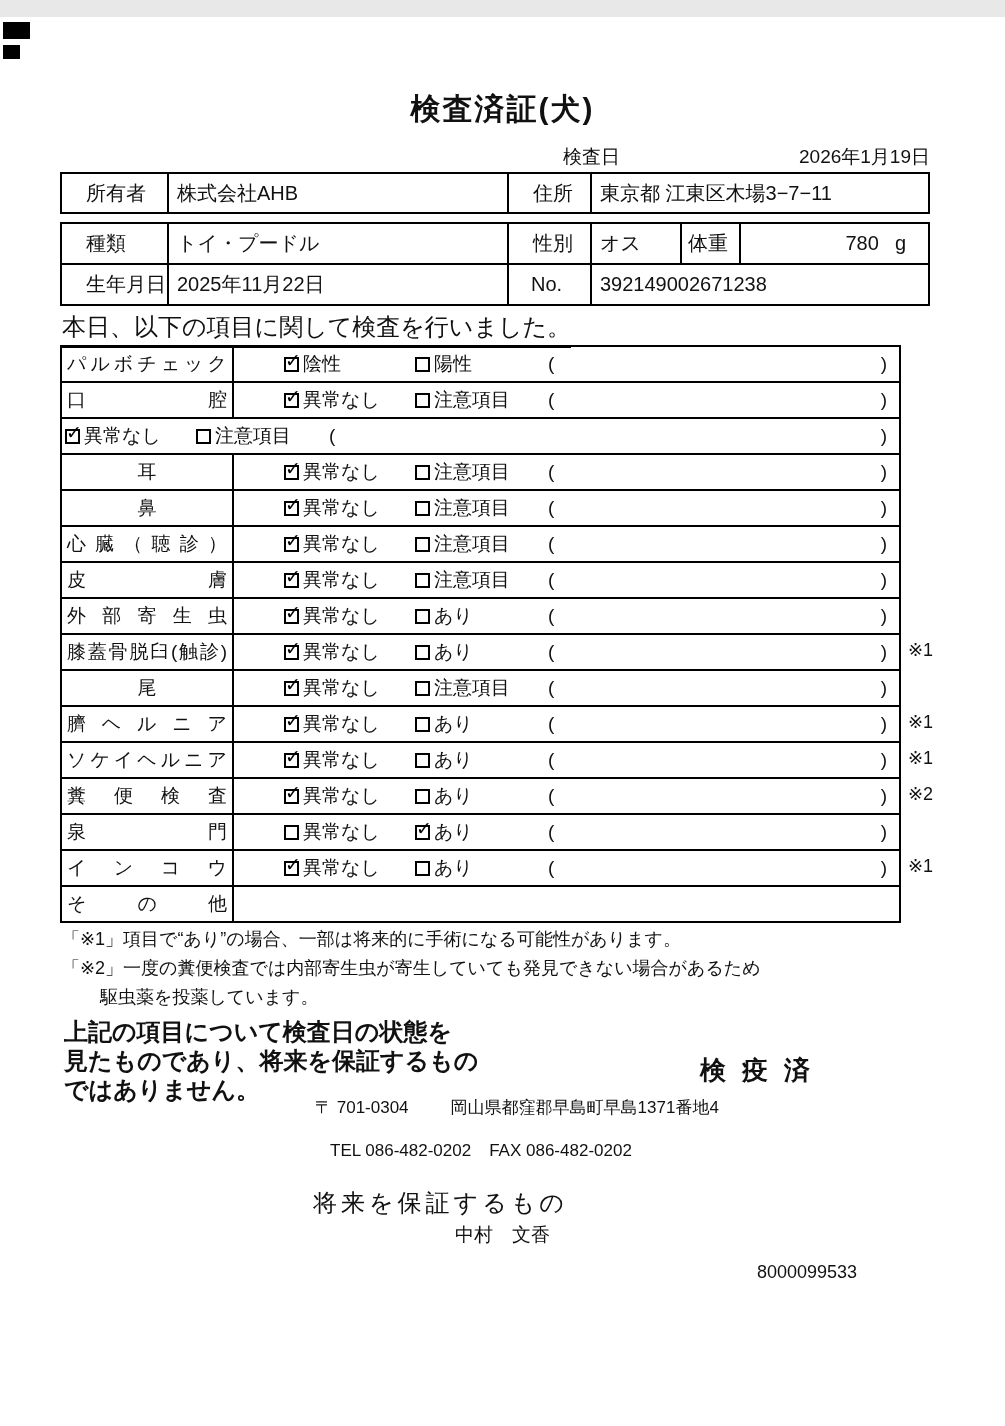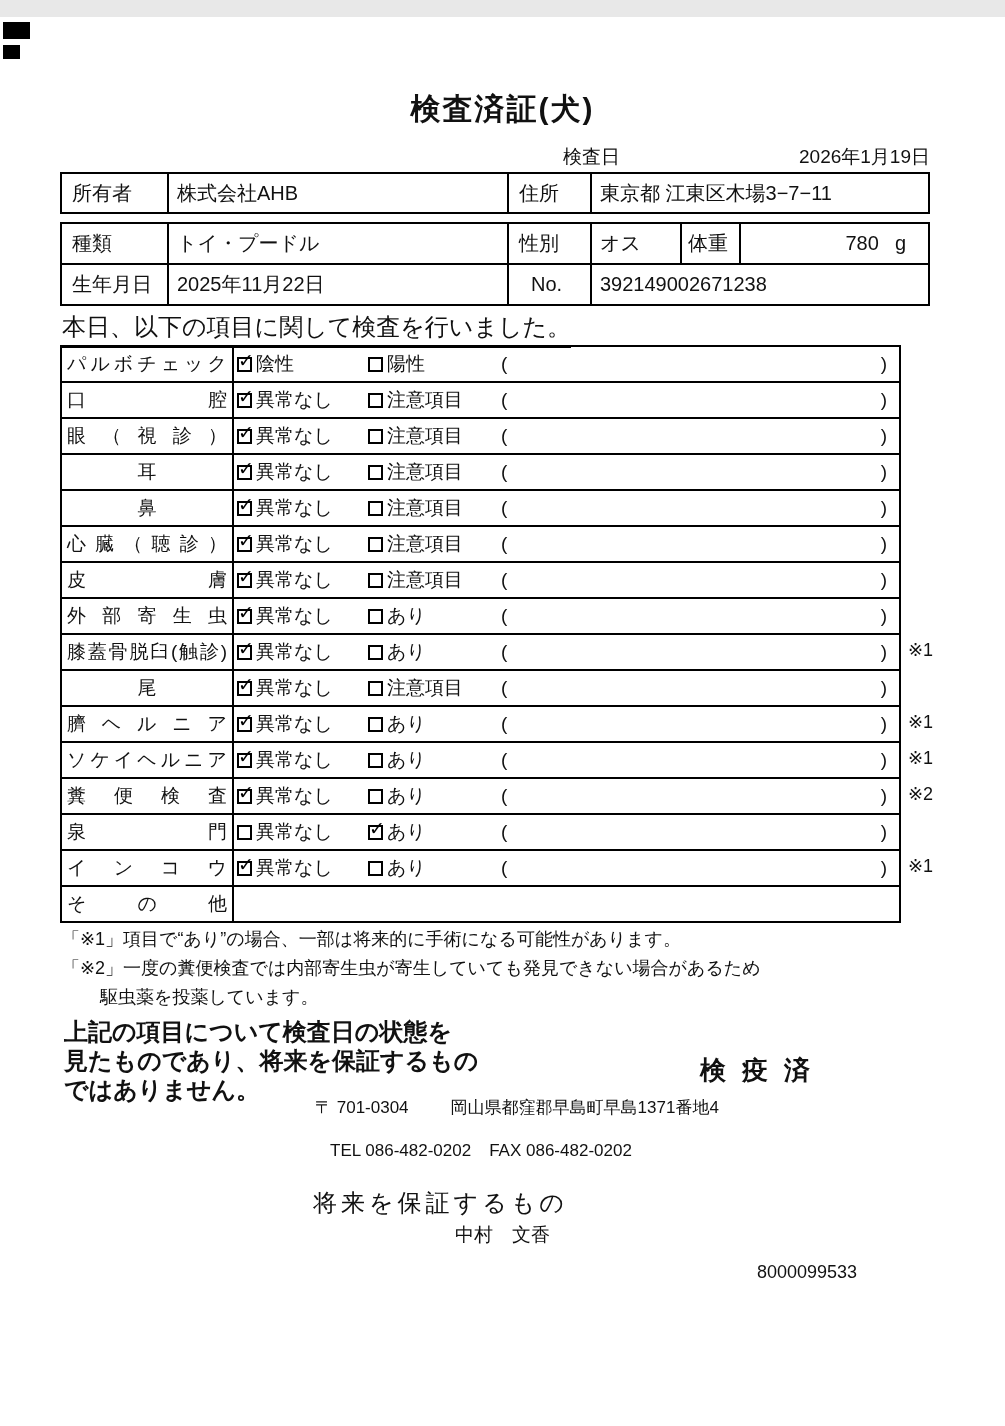--- a/index.html
+++ b/index.html
@@ -27,42 +27,42 @@
   
   .info-table{
     position:absolute;left:60px;width:870px;
     border:2px solid #000;box-sizing:border-box;
   }
   .itrow{display:flex;height:38px;}
   .itrow + .itrow{border-top:2px solid #000;}
   .pet .itrow{height:39px;}
   .icell{
     box-sizing:border-box;display:flex;align-items:center;
-    font-size:20px;padding-left:10px;flex:0 0 auto;overflow:hidden;white-space:nowrap;
+    font-size:20px;padding-left:24px;flex:0 0 auto;overflow:hidden;white-space:nowrap;
   }
   .icell + .icell{border-left:2px solid #000;}
   .icell.grow{flex:1 1 auto;}
   .w105{width:105px;} .w340{width:340px;} .w83{width:83px;} .w90{width:90px;} .w59{width:59px;padding-left:6px;}
   .icell.val{padding-left:8px;}
   .icell.weight{justify-content:flex-end;padding-right:22px;gap:16px;}
 
   
   .intro{
     position:absolute;top:294px;left:62px;font-size:24px;
     border-bottom:2px solid #000;padding-bottom:3px;
   }
 
   
   .exam-table{
     position:absolute;left:60px;top:328px;width:841px;
     border:2px solid #000;box-sizing:border-box;
   }
   .trow{
     display:flex;height:36px;border-bottom:2px solid #000;
-    position:relative;box-sizing:border-box;
+    position:relative;box-sizing:border-box;gap:47px;
   }
   .trow:last-child{border-bottom:none;height:34px;}
   .cell.item{
     width:172px;flex:0 0 auto;border-right:2px solid #000;box-sizing:border-box;
     padding:0 5px;font-size:19px;line-height:33px;
     text-align:justify;text-align-last:justify;text-justify:inter-character;
     overflow:hidden;white-space:nowrap;
   }
   .cell.item.c{text-align:center;text-align-last:center;}
   .cell.content{
@@ -176,21 +176,20 @@
             <span class="cb"></span>
             <span class="olabel">注意項目</span>
           </span>
         <span class="paren popen">(</span>
         <span class="paren pclose">)</span>
       </div>
       <span class="rownote"></span>
     </div>
 
     <div class="trow">
-      <div class="cell item">眼（視診）</div>
       <div class="cell content">
         <span class="opt">
             <span class="cb checked"></span>
             <span class="olabel">異常なし</span>
           </span>
         <span class="opt">
             <span class="cb"></span>
             <span class="olabel">注意項目</span>
           </span>
         <span class="paren popen">(</span>

